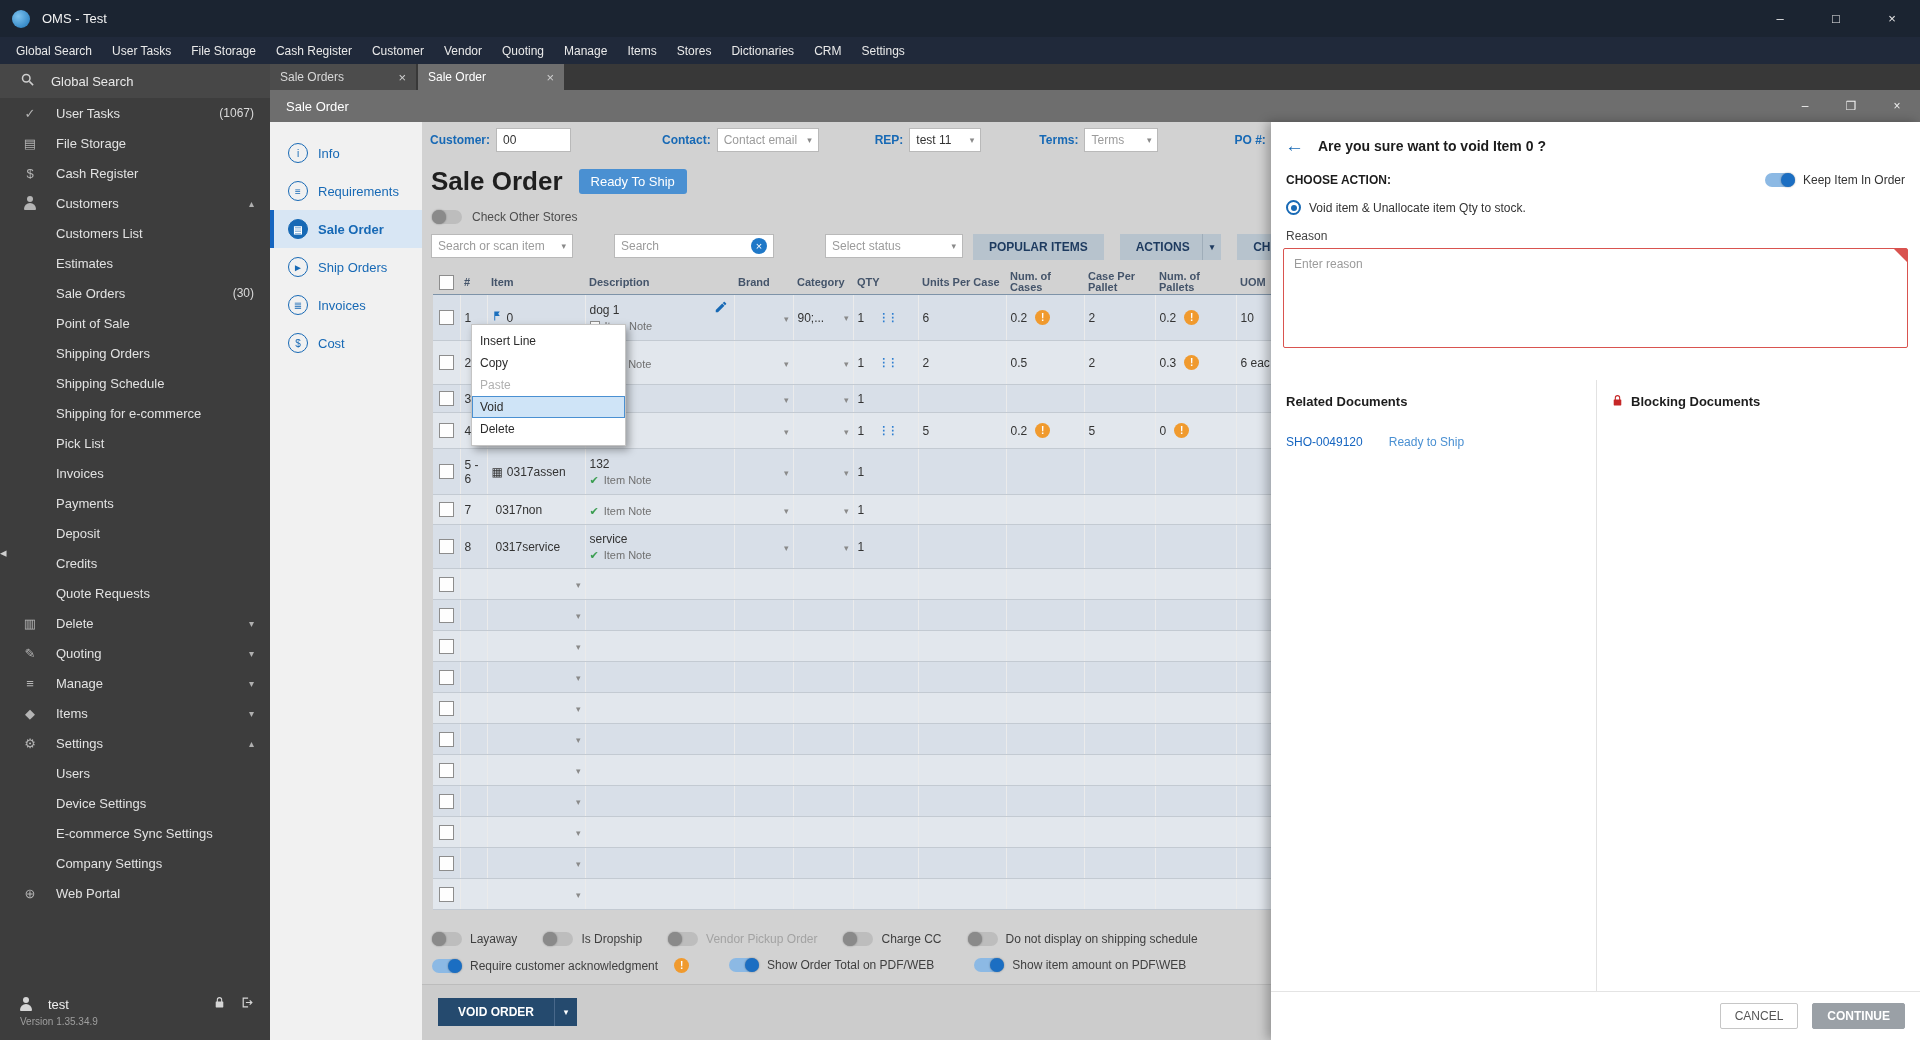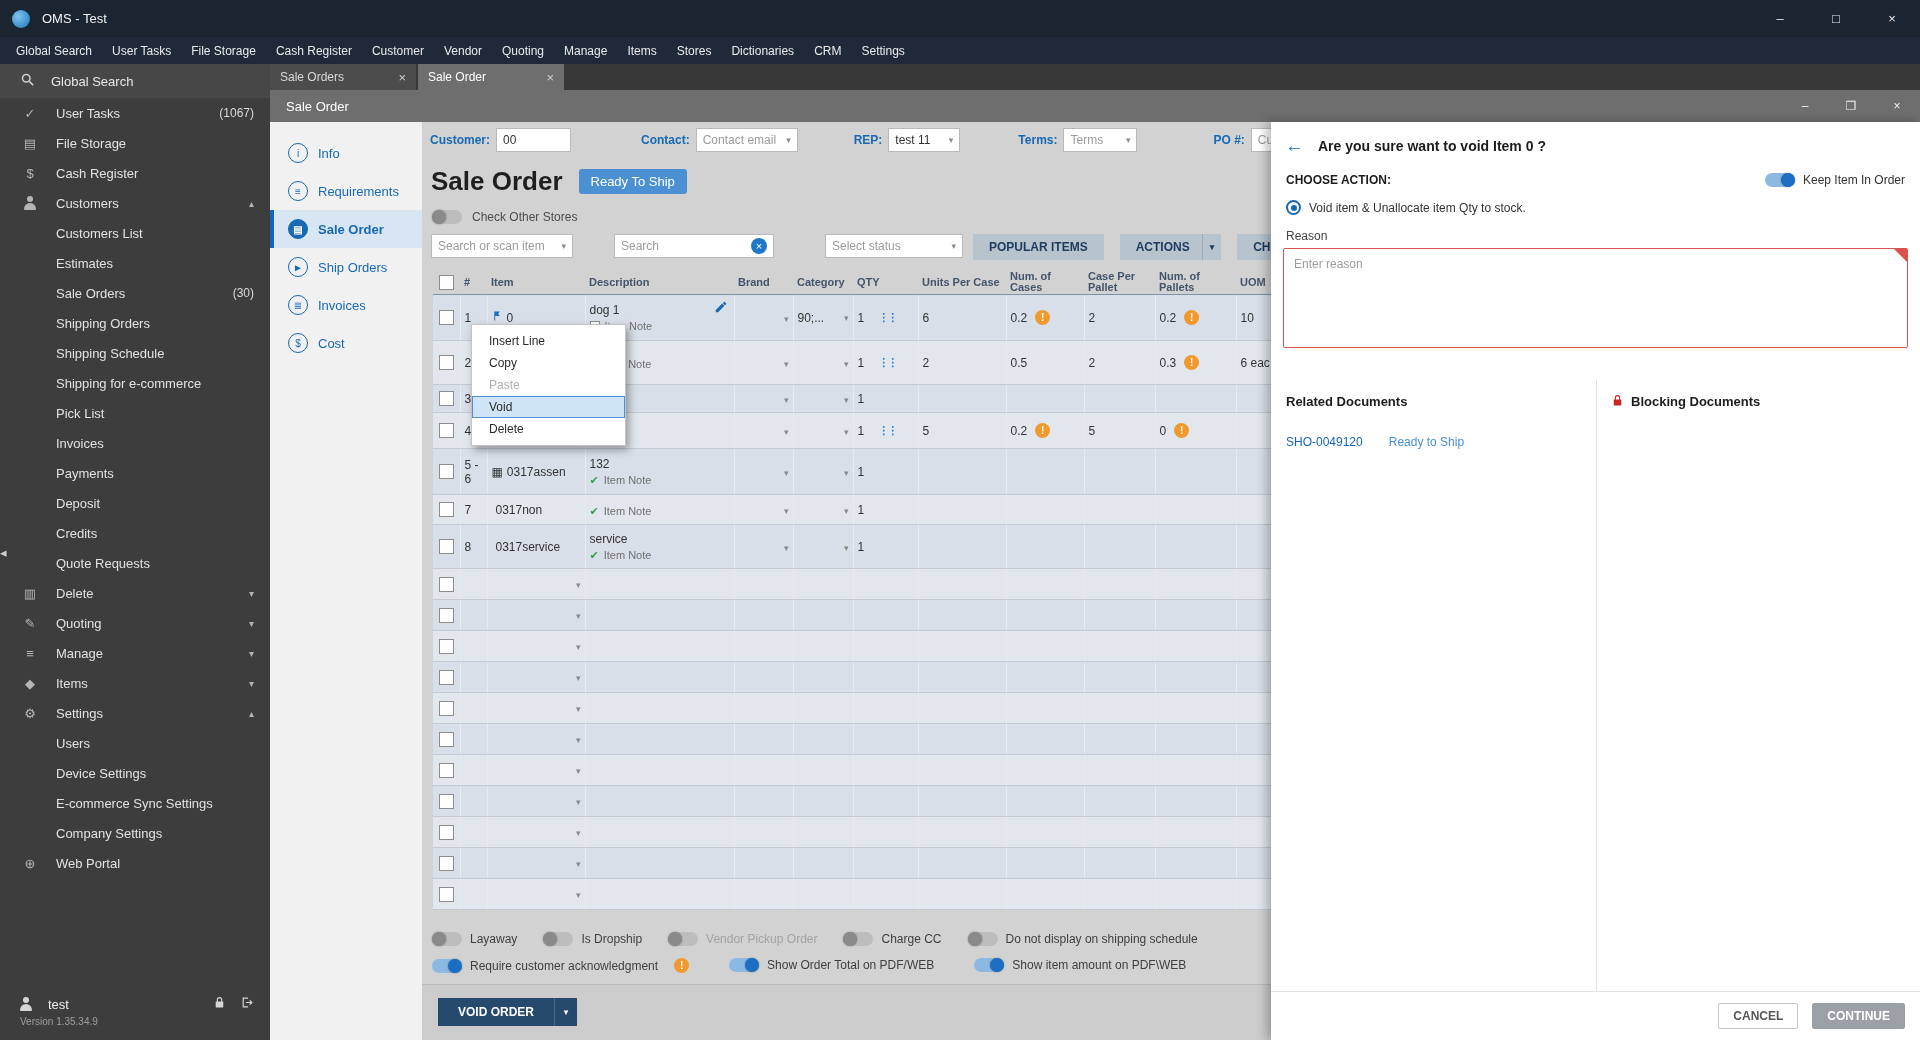--- a/index.html
+++ b/index.html
@@ -45,21 +45,21 @@
   .nav-item .nic{width:20px;height:20px;border:1.5px solid #1769b5;border-radius:50%;display:flex;align-items:center;justify-content:center;font-size:10px;flex:none;box-sizing:border-box;}
   .nav-item.active{background:#d8e6f4;border-left-color:#1565c0;font-weight:bold;}
   .nav-item.active .nic{background:#1769b5;color:#fff;border-color:#1769b5;}
   
   .workarea{position:absolute;left:422px;top:122px;right:0;bottom:0;background:#d2d2d2;z-index:1;}
   .formrow{position:absolute;top:5px;left:8px;height:26px;display:flex;align-items:center;font-size:12px;}
   .flabel{color:#1769b5;font-weight:bold;margin-right:6px;white-space:nowrap;}
   .inp{background:#fff;border:1px solid #b9b9b9;height:24px;box-sizing:border-box;display:flex;align-items:center;padding:0 6px;color:#333;font-size:12px;}
   .inp .ph{color:#9b9b9b;white-space:nowrap;overflow:hidden;}
   .inp .dd{margin-left:auto;color:#8a8a8a;font-size:9px;padding-left:4px;}
-  .gap1{margin-left:70px;text-align:center;} .gap2{margin-left:56px;} .gap3{margin-left:58px;} .gap4{margin-left:32px;padding-left:44px;}
+  .gap1{margin-left:91px;text-align:center;} .gap2{margin-left:56px;} .gap3{margin-left:58px;} .gap4{margin-left:32px;padding-left:44px;}
   .title-row{position:absolute;top:44px;left:9px;display:flex;align-items:center;gap:16px;}
   .page-title{font-size:26px;font-weight:bold;color:#1f1f1f;}
   .status-badge{background:#4a90d2;color:#fff;font-size:13px;padding:5px 12px;border-radius:3px;}
   .stores-row{position:absolute;top:88px;left:10px;display:flex;align-items:center;gap:10px;font-size:12px;color:#4d4d4d;}
   .tg{width:30px;height:14px;border-radius:8px;background:#bdbdbd;position:relative;display:inline-block;flex:none;}
   .tg::after{content:"";position:absolute;width:14px;height:14px;border-radius:50%;background:#8a8a8a;left:0;top:0;box-shadow:0 0 2px rgba(0,0,0,.4);}
   .tg.on{background:#8cb9e4;}
   .tg.on::after{background:#1b6ec2;left:auto;right:0;}
   .searchrow{position:absolute;top:112px;left:9px;display:flex;align-items:center;font-size:12px;gap:29px;}
   .w140{width:142px;} .w160{width:160px;margin-left:12px;} .w135{width:138px;margin-left:22px;}
@@ -82,21 +82,21 @@
   .nchk.off{width:10px;height:10px;border:1px solid #8d8d8d;background:#fff;display:inline-block;box-sizing:border-box;flex:none;}
   .c-desc{position:relative;}
   .edit{position:absolute;right:6px;top:5px;}
   .dd-cell{color:#8a8a8a;font-size:9px;float:right;margin-top:2px;}
   .qty-wrap{display:flex;align-items:center;}
   .drag{margin-left:14px;color:#2f7fd0;font-size:11px;letter-spacing:-2px;font-weight:bold;}
   .warn{display:inline-flex;width:15px;height:15px;border-radius:50%;background:#f09a2e;color:#fff;font-weight:bold;font-size:10px;align-items:center;justify-content:center;margin-left:8px;flex:none;}
   .cell-flex{display:flex;align-items:center;}
   
   .ctxmenu{position:absolute;left:471px;top:324px;width:153px;background:#fff;border:1px solid #c4c4c4;box-shadow:3px 4px 8px rgba(0,0,0,.35);padding:5px 0;z-index:50;}
-  .ctx-item{height:22px;line-height:22px;padding-left:17px;font-size:12px;color:#2b2b2b;}
+  .ctx-item{height:22px;line-height:22px;padding-left:8px;font-size:12px;color:#2b2b2b;}
   .ctx-item.disabled{color:#b0b0b0;}
   .ctx-item.selected{background:#cfe4f7;outline:1px solid #4a90d2;outline-offset:-1px;}
   
   .optrow{position:absolute;left:10px;display:flex;align-items:flex-start;gap:26px;font-size:12px;color:#3f3f3f;}
   .optrow .opt{display:flex;align-items:center;gap:8px;}
   .optrow .muted{color:#a3a3a3;}
   .optrow.r1{top:810px;}
   .optrow.r2{top:836px;gap:40px;}
   .bottombar{position:absolute;left:0;right:0;top:862px;bottom:0;background:#cccccc;border-top:1px solid #bcbcbc;}
   .void-btn{position:absolute;left:16px;top:876px;height:28px;display:flex;z-index:2;}
@@ -117,21 +117,21 @@
   .reason-box{margin:0 12px;height:100px;border:1px solid #d9534f;border-radius:2px;position:relative;padding:8px 10px;box-sizing:border-box;color:#9b9b9b;}
   .reason-box::after{content:"";position:absolute;top:0;right:0;border-top:13px solid #d9534f;border-left:13px solid transparent;}
   .docs{position:absolute;top:258px;bottom:48px;left:0;right:0;display:flex;}
   .docs .dleft{width:325px;box-sizing:border-box;padding:14px 14px 0 15px;}
   .docs .dright{flex:1;border-left:1px solid #e2e2e2;padding:14px 14px 0 14px;display:flex;align-items:flex-start;gap:7px;}
   .docs h3{margin:0;font-size:13px;color:#1c1c1c;}
   .doc-row{margin-top:26px;display:flex;gap:26px;align-items:center;}
   .doc-link{color:#1565c0;font-size:12px;}
   .doc-status{color:#4a90d2;font-size:12px;}
   .dlg-footer{position:absolute;left:0;right:0;bottom:0;height:48px;border-top:1px solid #e4e4e4;display:flex;align-items:center;justify-content:flex-end;gap:14px;padding-right:15px;}
-  .btn-cancel{background:#fff;border:1px solid #c6c6c6;color:#555;font-weight:bold;font-size:12px;height:26px;display:flex;align-items:center;padding:0 14px;border-radius:2px;box-sizing:border-box;}
+  .btn-cancel{background:#fff;border:1px solid #c6c6c6;color:#555;font-weight:normal;font-size:12px;height:26px;display:flex;align-items:center;padding:0 14px;border-radius:2px;box-sizing:border-box;}
   .btn-continue{background:#9aa0a6;border:1px solid #9aa0a6;color:#fff;font-weight:bold;font-size:12px;height:26px;display:flex;align-items:center;padding:0 14px;border-radius:2px;box-sizing:border-box;}
 </style>
 </head>
 <body>
 
 <div class="titlebar">
   <span class="app-logo"></span>
   <span class="tb-title">OMS - Test</span>
   <div class="tb-ctrls">
     <span class="tb-btn">–</span>
@@ -187,20 +187,23 @@
       </div>
       <div class="sb-item sb-sub">
         <span class="lbl">Customers List</span>
       </div>
       <div class="sb-item sb-sub">
         <span class="lbl">Estimates</span>
       </div>
       <div class="sb-item sb-sub">
         <span class="lbl">Sale Orders</span>
         <span class="badge">(30)</span>
+      </div>
+      <div class="sb-item sb-sub">
+        <span class="lbl">Point of Sale</span>
       </div>
       <div class="sb-item sb-sub">
         <span class="lbl">Shipping Orders</span>
       </div>
       <div class="sb-item sb-sub">
         <span class="lbl">Shipping Schedule</span>
       </div>
       <div class="sb-item sb-sub">
         <span class="lbl">Shipping for e-commerce</span>
       </div>

